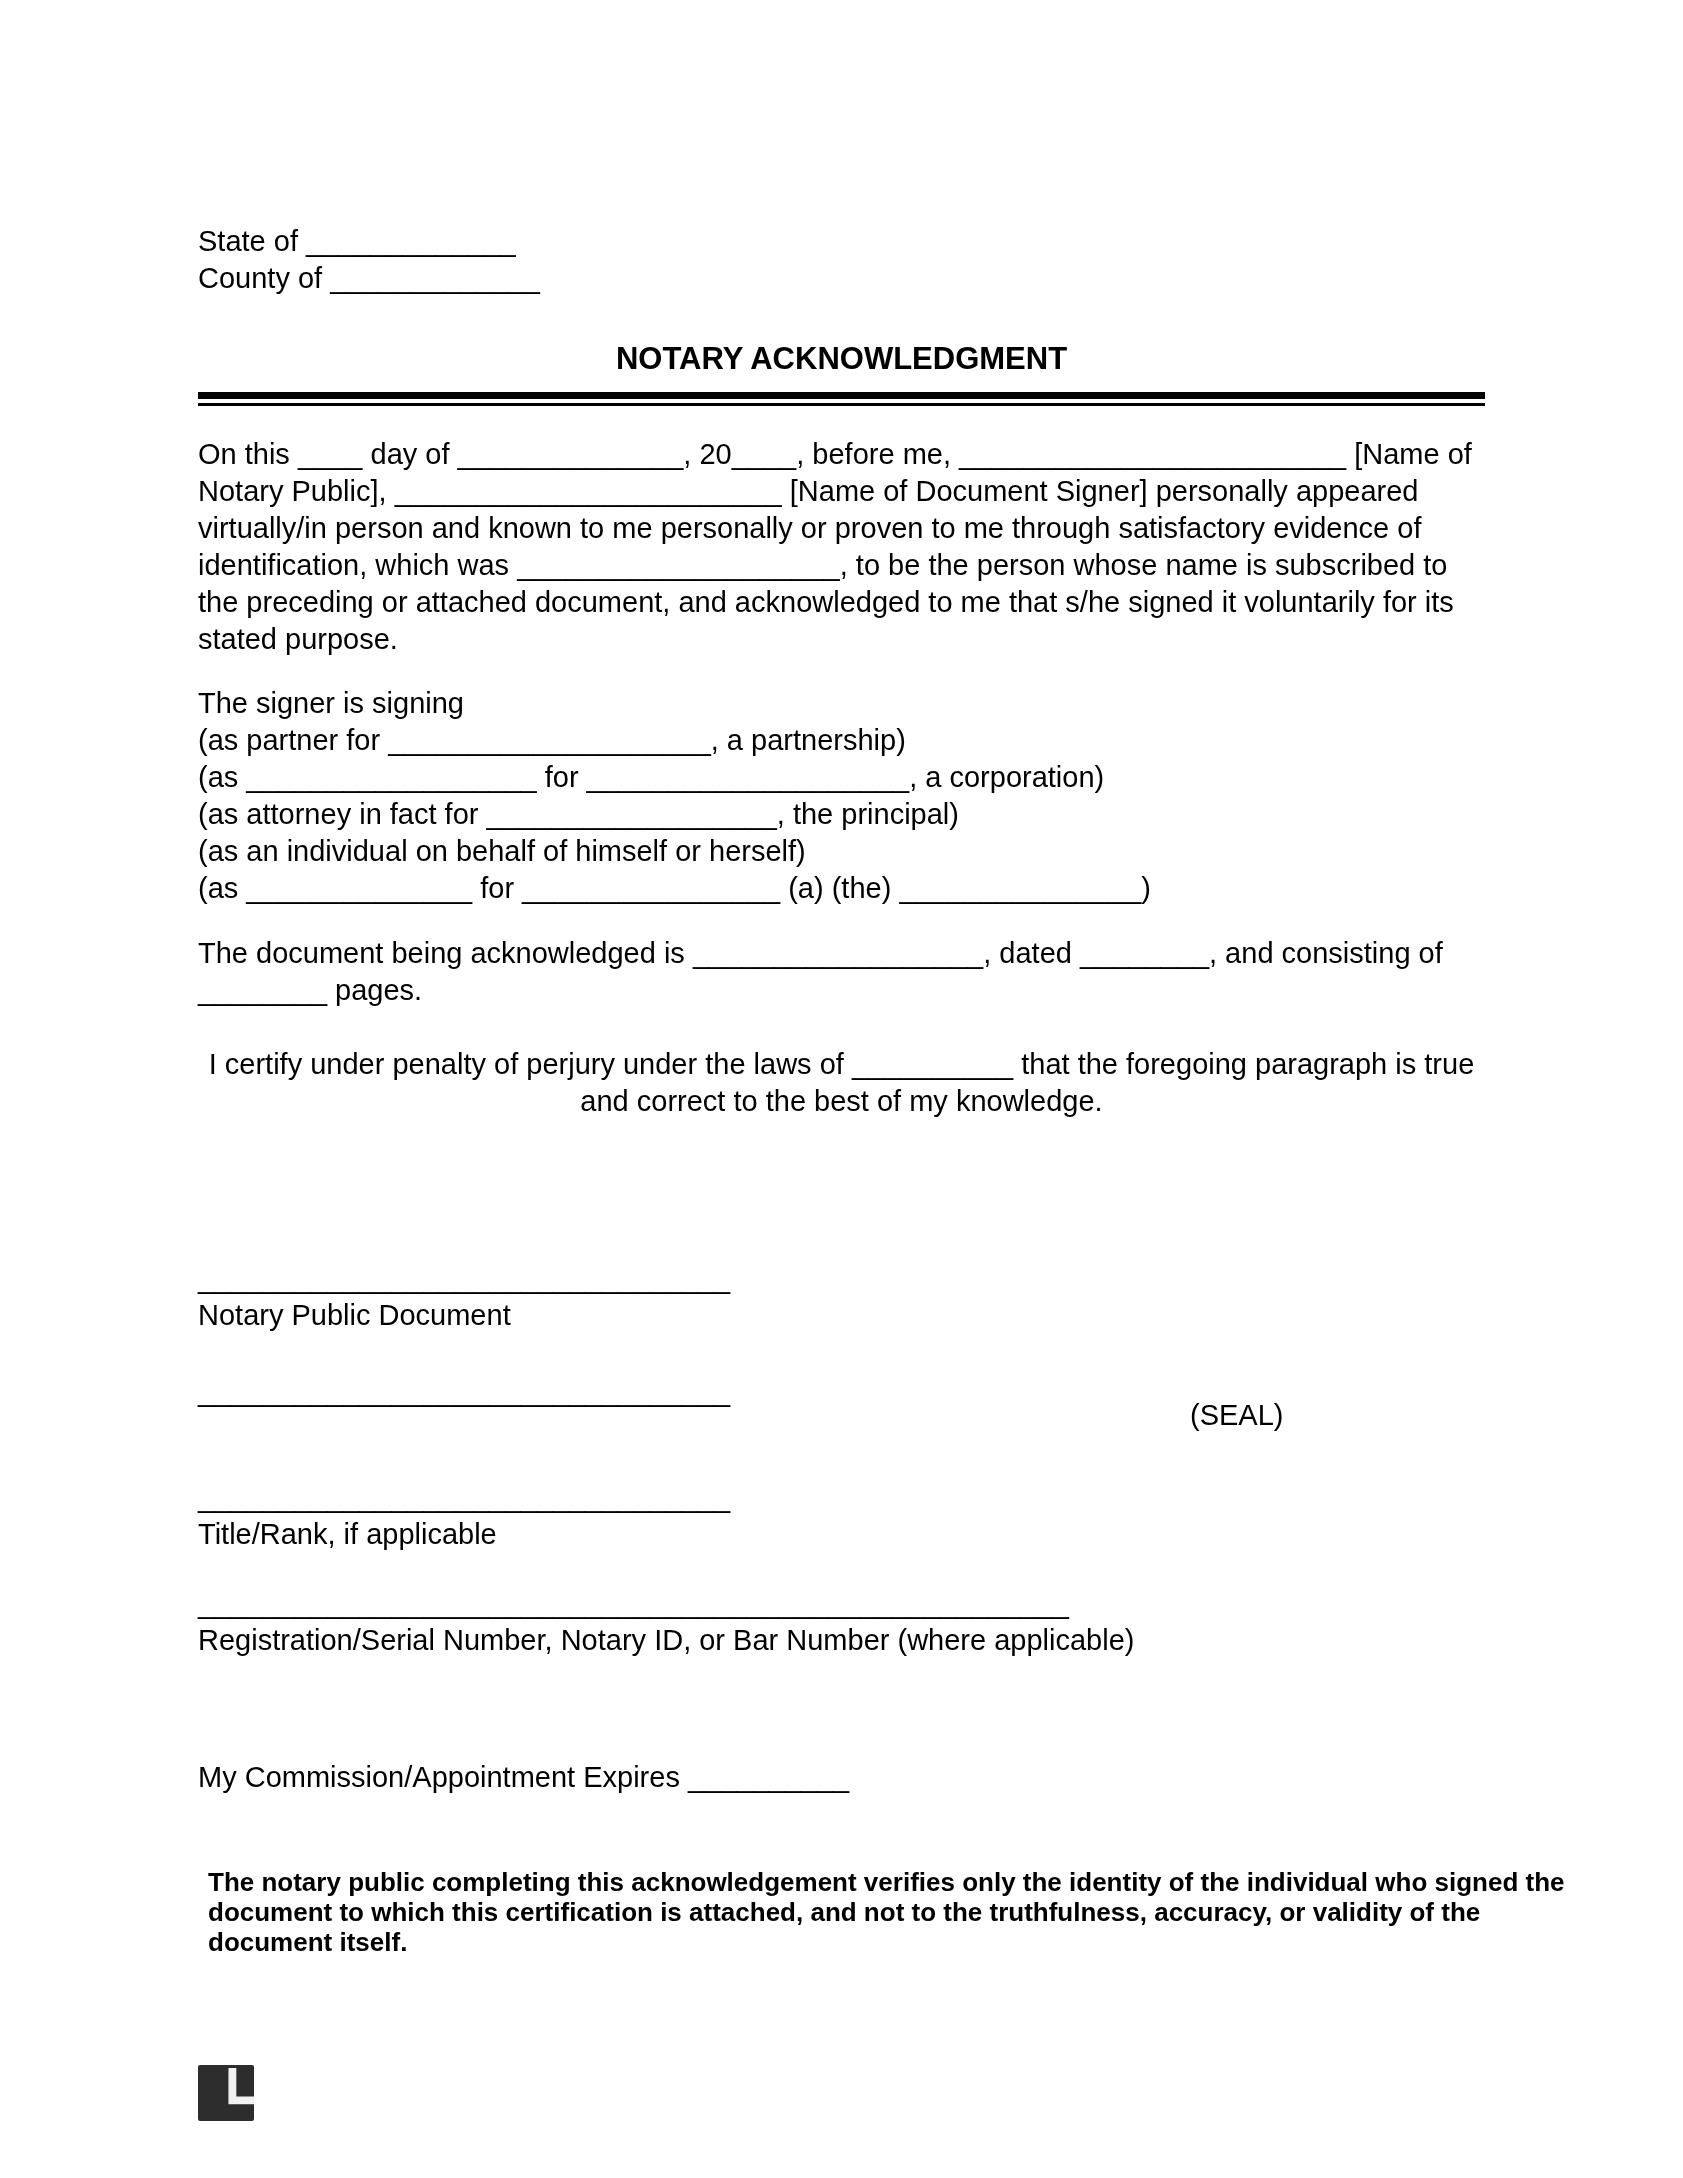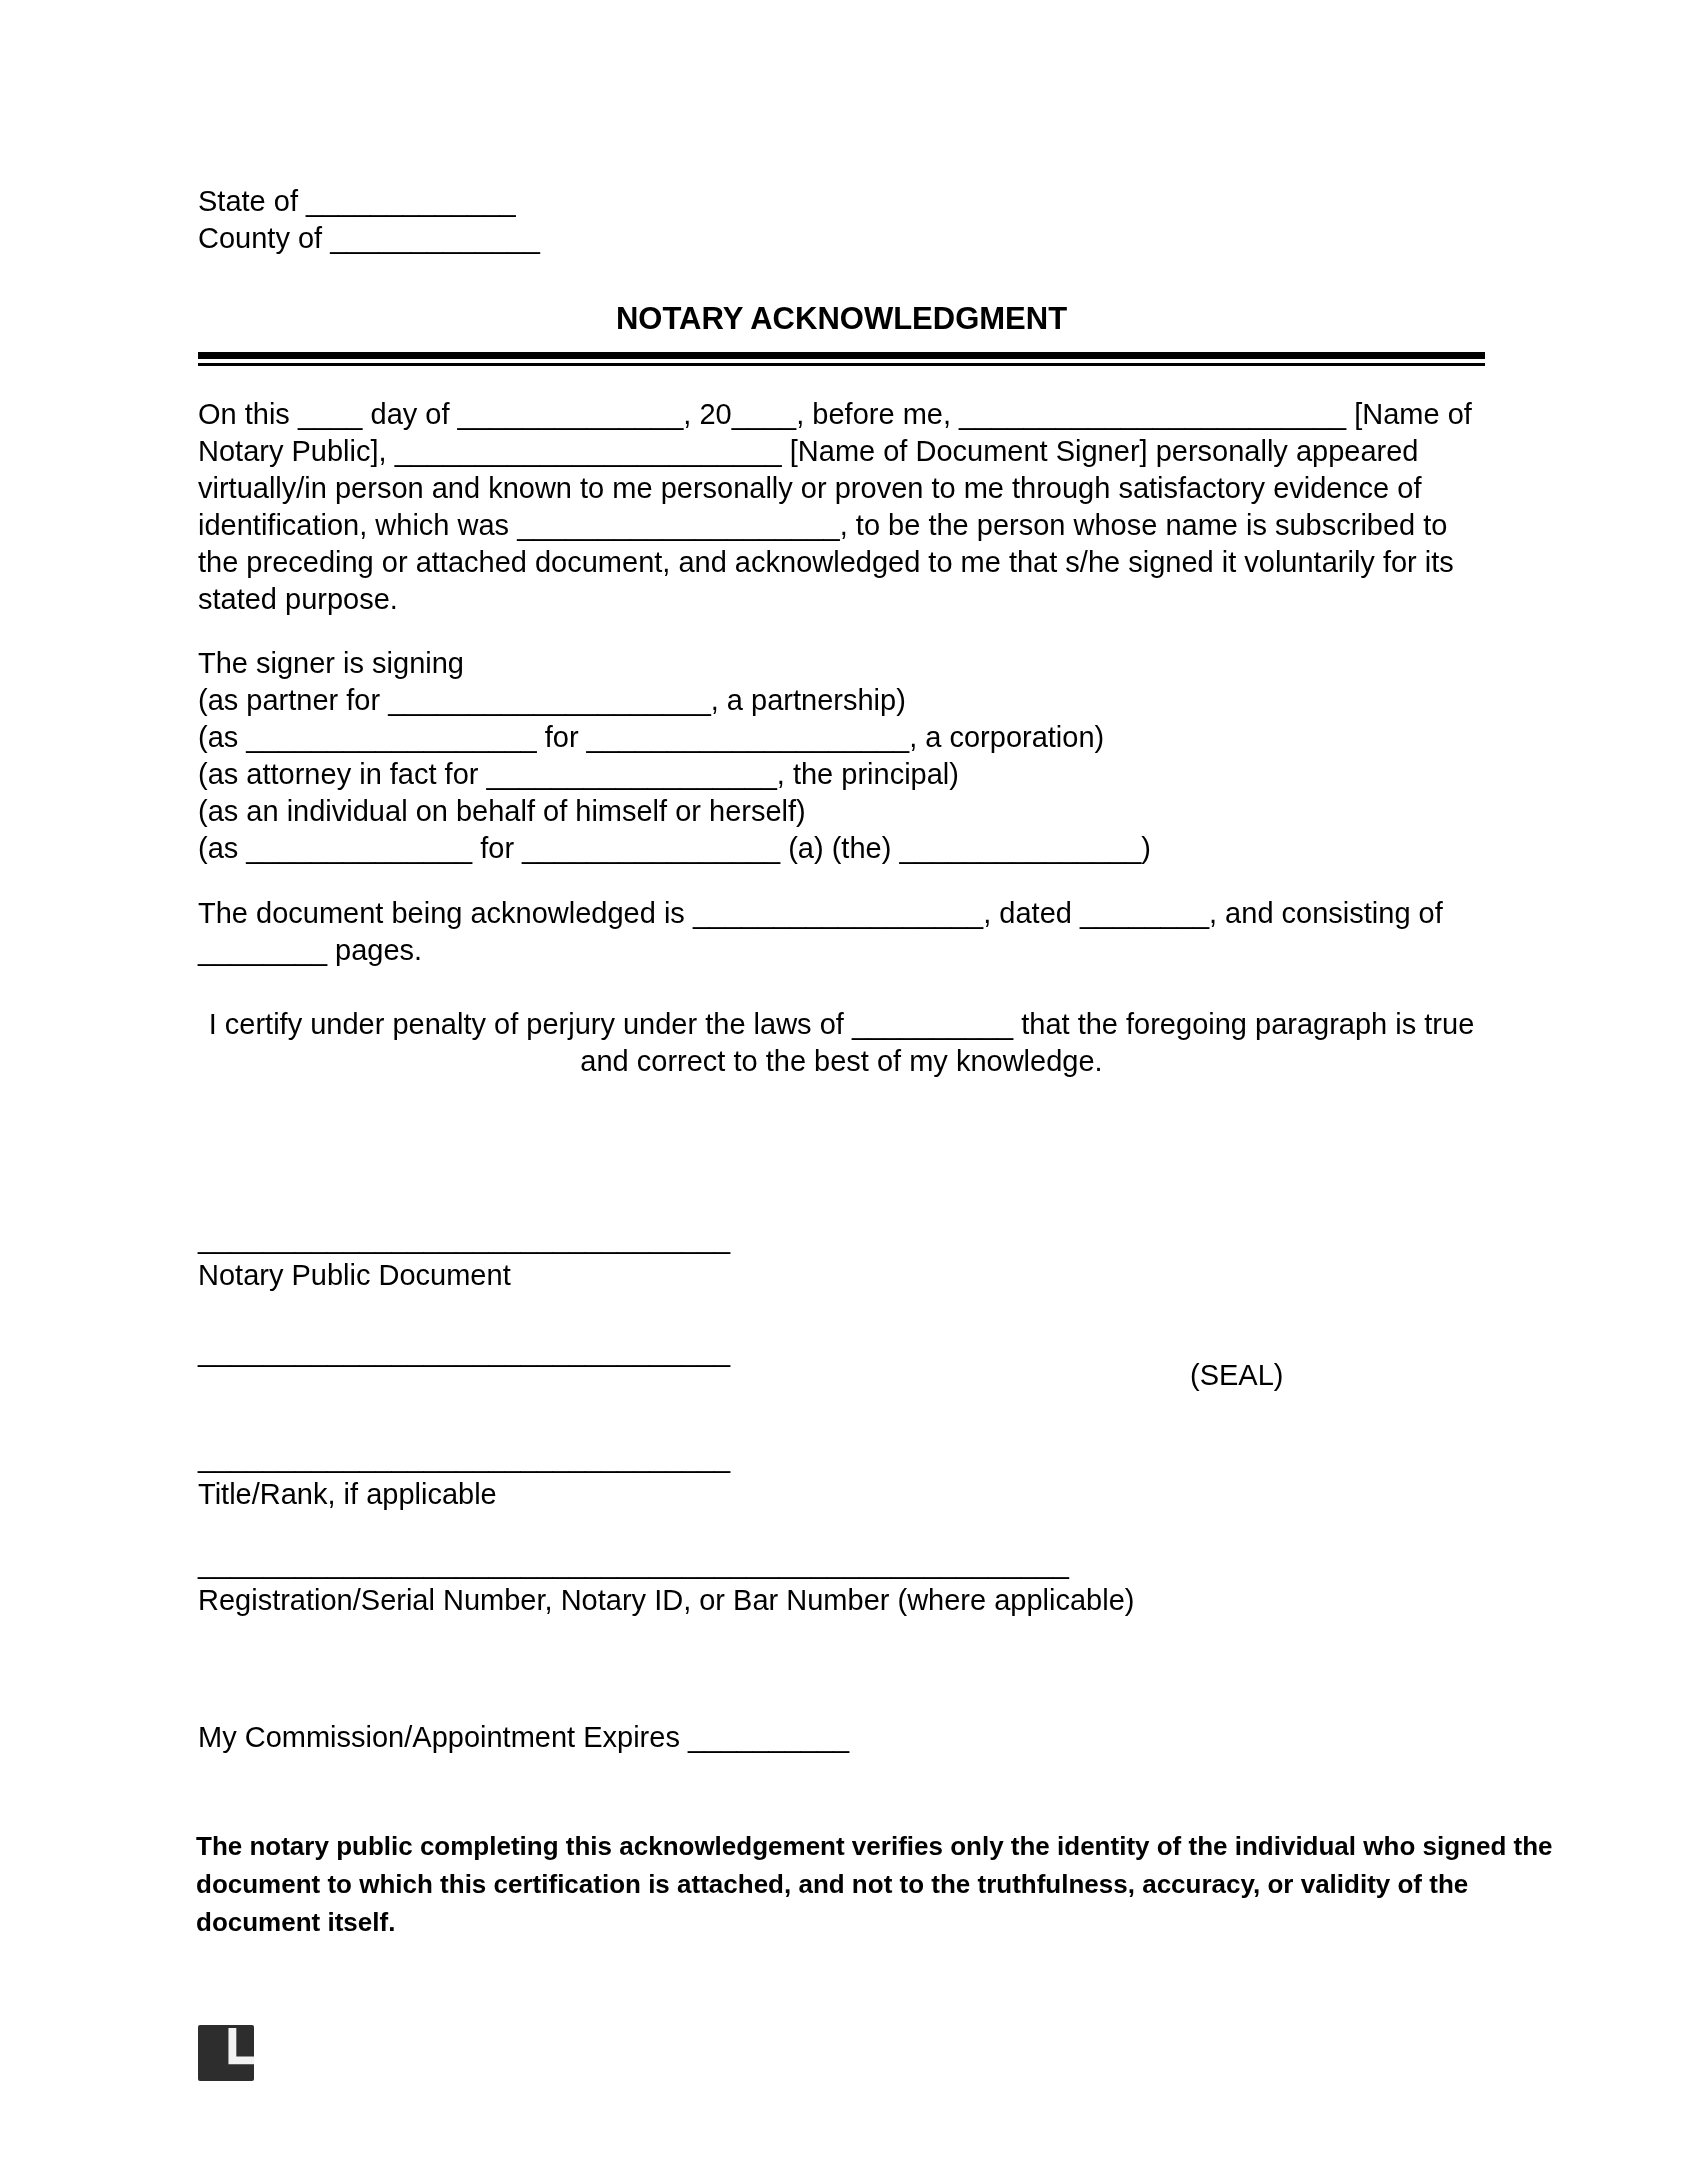--- a/index.html
+++ b/index.html
@@ -10,21 +10,21 @@
   #page {
     position: relative;
     width: 1683px;
     height: 2178px;
     background: #ffffff;
     font-family: "Liberation Sans", "DejaVu Sans", sans-serif;
     color: #000000;
     font-size: 29px;
     line-height: 37px;
   }
-  .abs { position: absolute; }
+  .abs { position: absolute; margin-top: 40px; }
   .block {
     left: 198px;
     width: 1287px;
   }
   #state-county { top: 183px; }
   #doc-title {
     top: 297px;
     left: 198px;
     width: 1287px;
     text-align: center;
@@ -54,25 +54,25 @@
   #witness { top: 1104px; }
   .sigline { letter-spacing: 0; white-space: nowrap; }
   #sig-0 { top: 1220px; }
   #sig-1 { top: 1333px; }
   #sig-2 { top: 1439px; }
   #sig-3 { top: 1545px; }
   #seal { top: 1357px; left: 1190px; }
   #commission { top: 1719px; }
   #disclaimer {
     top: 1827px;
-    left: 196px;
+    left: 208px;
     width: 1386px;
     font-weight: 700;
     font-size: 26px;
-    line-height: 38px;
+    line-height: 30px;
   }
   #logo {
     top: 2025px;
     left: 198px;
     width: 56px;
     height: 56px;
   }
 </style>
 </head>
 <body>

